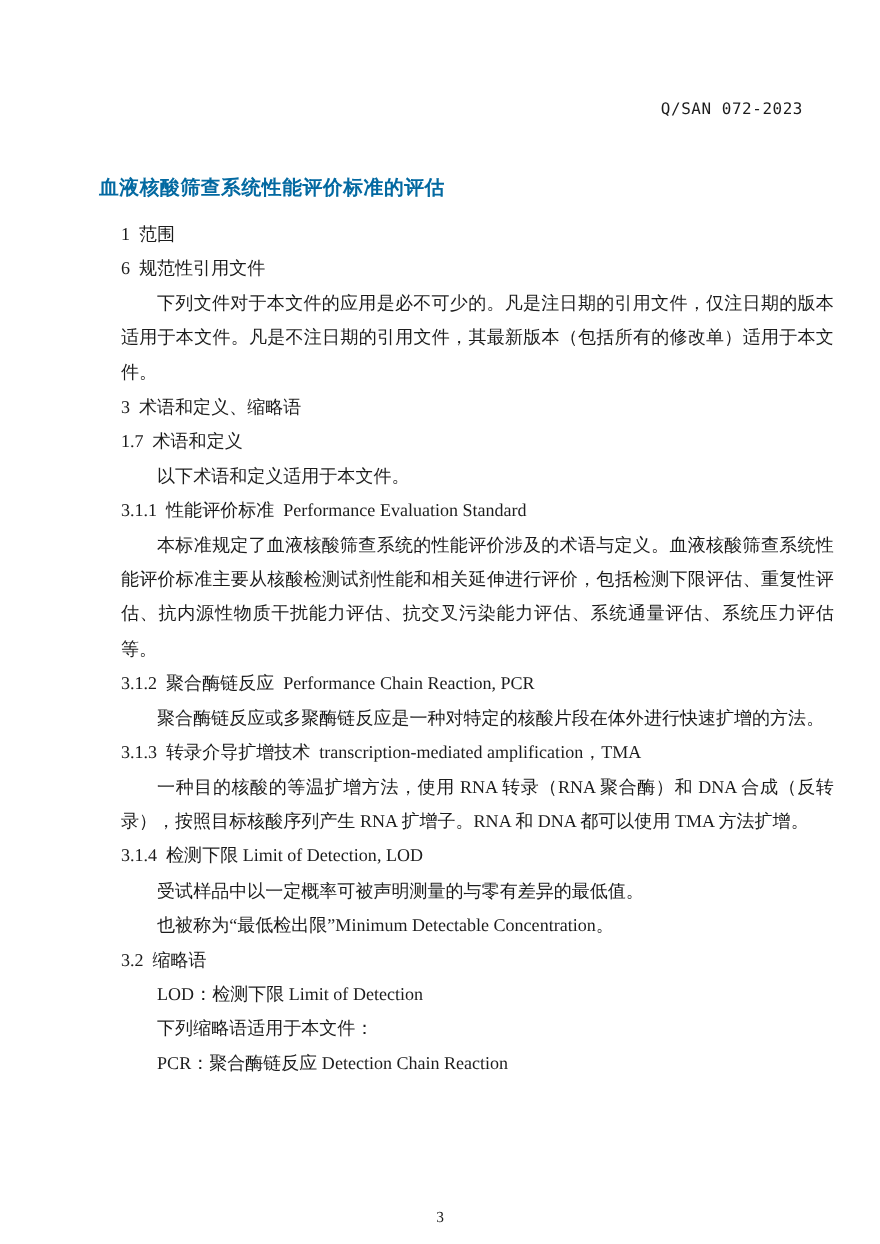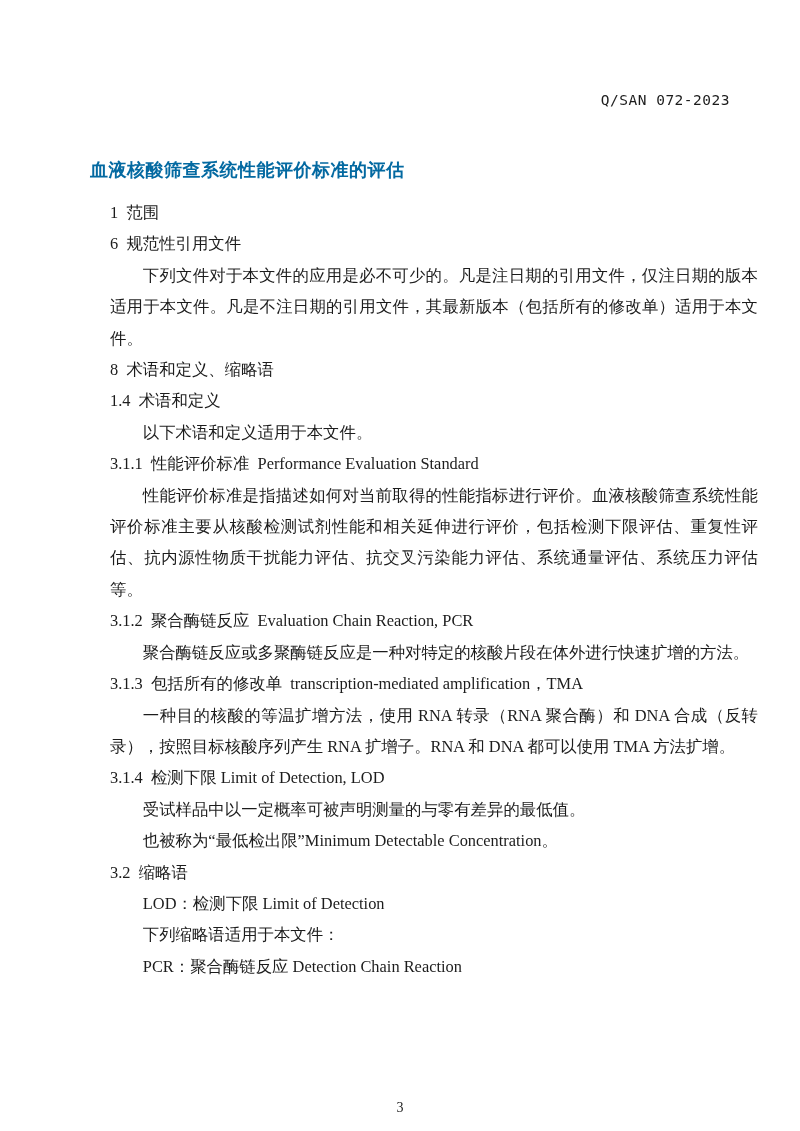--- a/index.html
+++ b/index.html
@@ -75,28 +75,28 @@
 <div class="page">
 
   <div class="doc-code">Q/SAN 072-2023</div>
 
   <div class="doc-title">血液核酸筛查系统性能评价标准的评估</div>
 
   <div class="content">
     <p class="h1">1  范围</p>
     <p class="h1">6  规范性引用文件</p>
     <p class="para">下列文件对于本文件的应用是必不可少的。凡是注日期的引用文件，仅注日期的版本适用于本文件。凡是不注日期的引用文件，其最新版本（包括所有的修改单）适用于本文件。</p>
-    <p class="h1">8  术语和定义、缩略语</p>
-    <p class="h2">1.4  术语和定义</p>
+    <p class="h1">3  术语和定义、缩略语</p>
+    <p class="h2">1.7  术语和定义</p>
     <p class="para">以下术语和定义适用于本文件。</p>
     <p class="h2">3.1.1  性能评价标准  Performance Evaluation Standard</p>
-    <p class="para">性能评价标准是指描述如何对当前取得的性能指标进行评价。血液核酸筛查系统性能评价标准主要从核酸检测试剂性能和相关延伸进行评价，包括检测下限评估、重复性评估、抗内源性物质干扰能力评估、抗交叉污染能力评估、系统通量评估、系统压力评估等。</p>
-    <p class="h2">3.1.2  聚合酶链反应  Evaluation Chain Reaction, PCR</p>
+    <p class="para">本标准规定了血液核酸筛查系统的性能评价涉及的术语与定义。血液核酸筛查系统性能评价标准主要从核酸检测试剂性能和相关延伸进行评价，包括检测下限评估、重复性评估、抗内源性物质干扰能力评估、抗交叉污染能力评估、系统通量评估、系统压力评估等。</p>
+    <p class="h2">3.1.2  聚合酶链反应  Performance Chain Reaction, PCR</p>
     <p class="para">聚合酶链反应或多聚酶链反应是一种对特定的核酸片段在体外进行快速扩增的方法。</p>
-    <p class="h2">3.1.3  包括所有的修改单  transcription-mediated amplification，TMA</p>
+    <p class="h2">3.1.3  转录介导扩增技术  transcription-mediated amplification，TMA</p>
     <p class="para">一种目的核酸的等温扩增方法，使用 RNA 转录（RNA 聚合酶）和 DNA 合成（反转录），按照目标核酸序列产生 RNA 扩增子。RNA 和 DNA 都可以使用 TMA 方法扩增。</p>
     <p class="h2">3.1.4  检测下限 Limit of Detection, LOD</p>
     <p class="para">受试样品中以一定概率可被声明测量的与零有差异的最低值。</p>
     <p class="para">也被称为“最低检出限”Minimum Detectable Concentration。</p>
     <p class="h2">3.2  缩略语</p>
     <p class="para">LOD：检测下限 Limit of Detection</p>
     <p class="para">下列缩略语适用于本文件：</p>
     <p class="para">PCR：聚合酶链反应 Detection Chain Reaction</p>
   </div>
 

